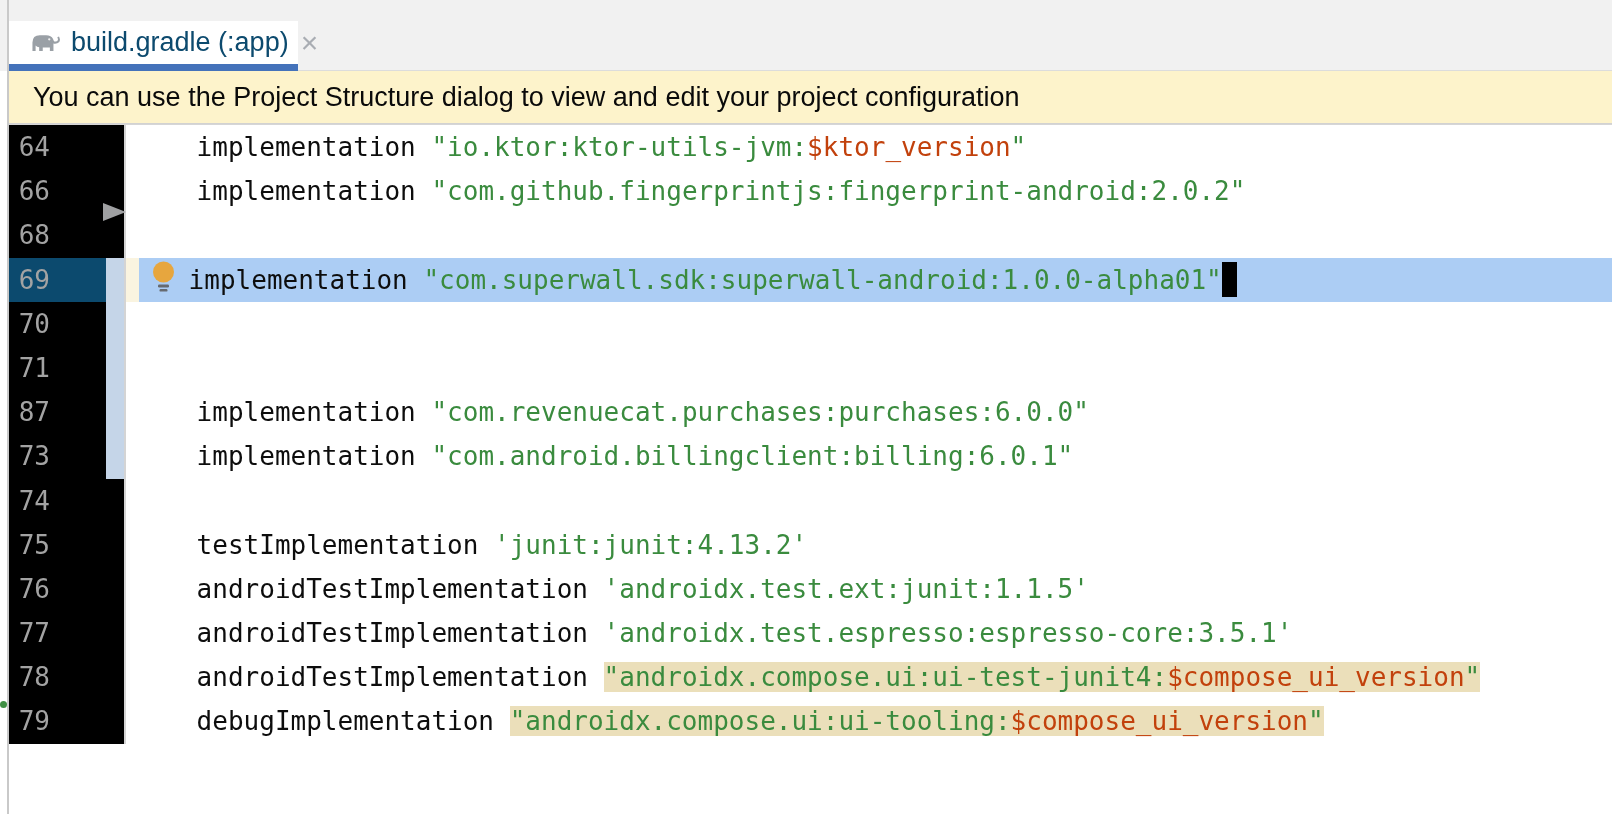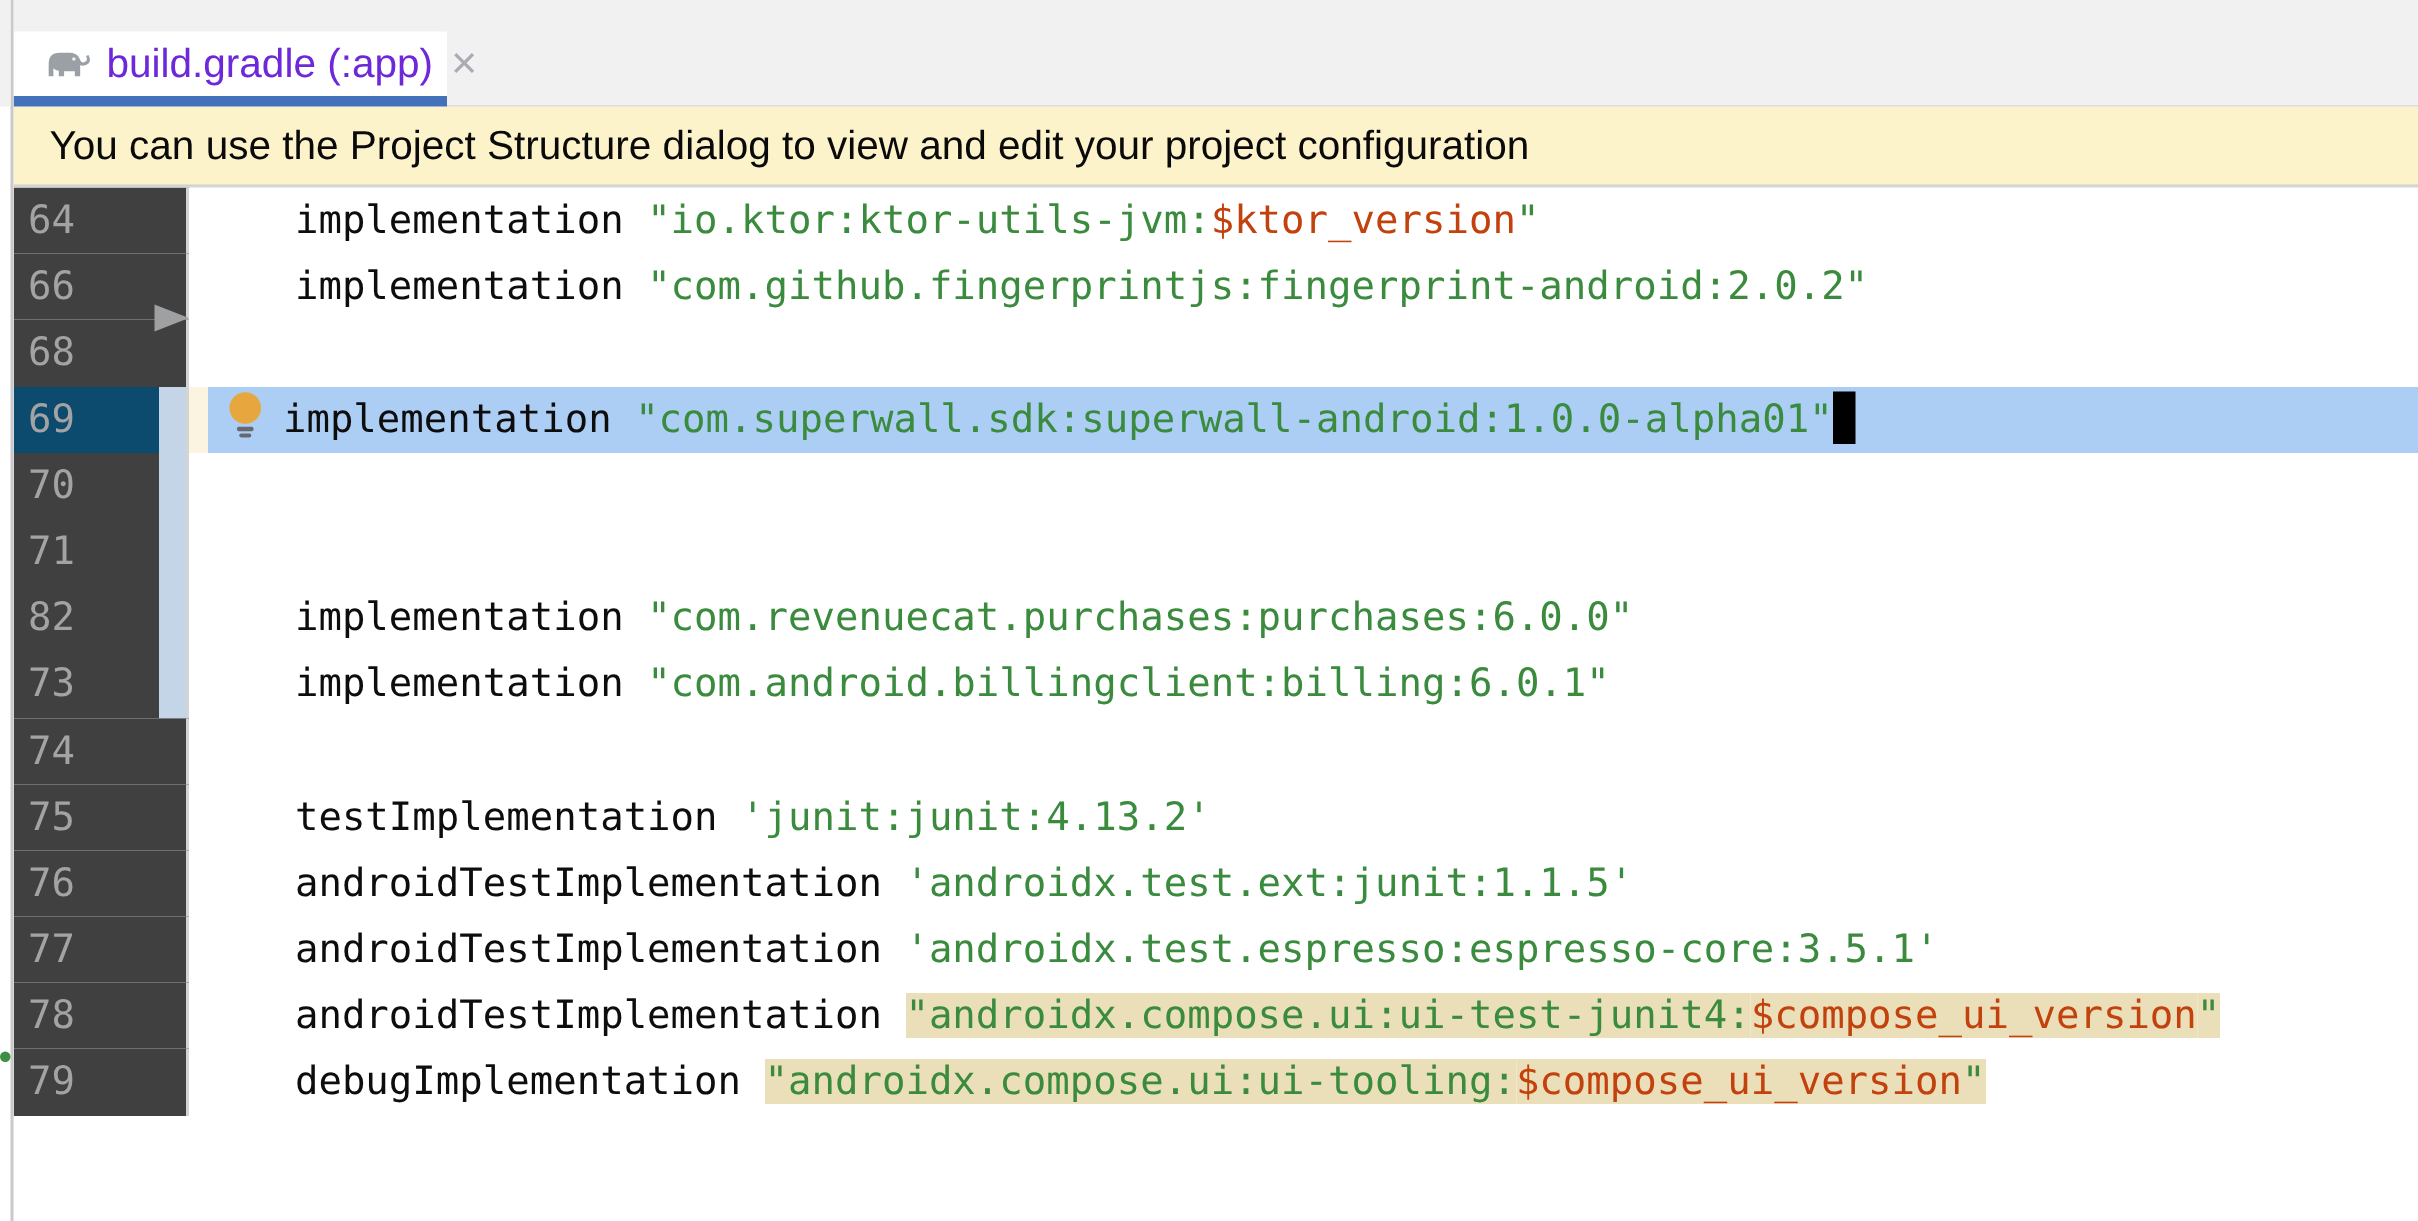--- a/index.html
+++ b/index.html
@@ -14,32 +14,32 @@
     background:#3f8f43}
 
   .main{position:absolute;left:9px;top:0;width:1603px;height:814px}
 
   
   .tabbar{height:71px;background:#f1f1f1;position:relative;border-bottom:1px solid #dcdcdc}
   .tab{position:absolute;left:0;top:21px;height:50px;width:289px;background:#fff;
     display:flex;align-items:center;padding:0 10px 7px 19px}
   .tab::after{content:"";position:absolute;left:0;bottom:0;width:100%;height:7px;background:#4472ba}
   .tab-icon{flex:none;margin-right:11px;display:flex;align-items:center}
-  .tab-label{color:#6d28d9;font-size:27px;white-space:nowrap}
+  .tab-label{color:#0c4a6e;font-size:27px;white-space:nowrap}
   .tab-close{color:#a9adb3;font-size:30px;line-height:30px;margin-left:12px;cursor:default}
 
   
   .banner{height:53px;background:#fdf3cb;border-bottom:1px solid #d2d2d2;
     display:flex;align-items:center;padding-left:24px;font-size:27px;color:#0a0a0a}
 
   
   .editor{position:relative;height:690px;border-top:1px solid #d6d6d6;overflow:hidden;
     font-family:"DejaVu Sans Mono","Liberation Mono",monospace;font-size:26px;background:#fff}
   .row{display:flex;height:44.2px;line-height:44.2px}
-  .gut{width:117px;background:#404040;border-right:2px solid #d4d4d4;position:relative;flex:none}
+  .gut{width:117px;background:#000000;border-right:2px solid #d4d4d4;position:relative;flex:none}
   .gut.ghl{background:#0c4a6e}
   .lnum{display:block;width:41px;text-align:right;color:#a3a3a3;font-size:26px}
   .vcs{position:absolute;right:0;top:0;width:18px;height:100%;background:#c5d5e8}
   .content{flex:1;white-space:pre;color:#0d0d0d;position:relative}
   .content.sel{background:linear-gradient(90deg,#faf4e0 0,#faf4e0 13px,#accdf4 13px);padding-left:0}
   .content{padding-left:8px}
   .c{color:#0d0d0d}
   .v{color:#c2410c}
   .s{color:#3a8b3e}
   .hl{background:#ebdfba}
@@ -116,21 +116,21 @@
         </div>
         <div class="row">
           <div class="gut">
             <span class="lnum">71</span>
             <div class="vcs"></div>
           </div>
           <div class="content"></div>
         </div>
         <div class="row">
           <div class="gut">
-            <span class="lnum">82</span>
+            <span class="lnum">87</span>
             <div class="vcs"></div>
           </div>
           <div class="content"><span class="c">    implementation </span><span class="s">"com.revenuecat.purchases:purchases:6.0.0"</span></div>
         </div>
         <div class="row">
           <div class="gut">
             <span class="lnum">73</span>
             <div class="vcs"></div>
           </div>
           <div class="content"><span class="c">    implementation </span><span class="s">"com.android.billingclient:billing:6.0.1"</span></div>

